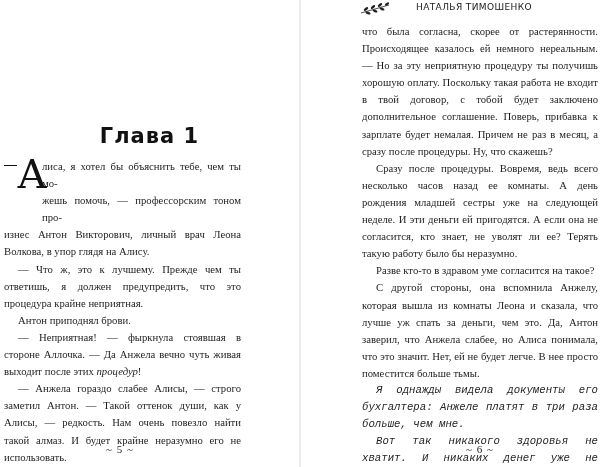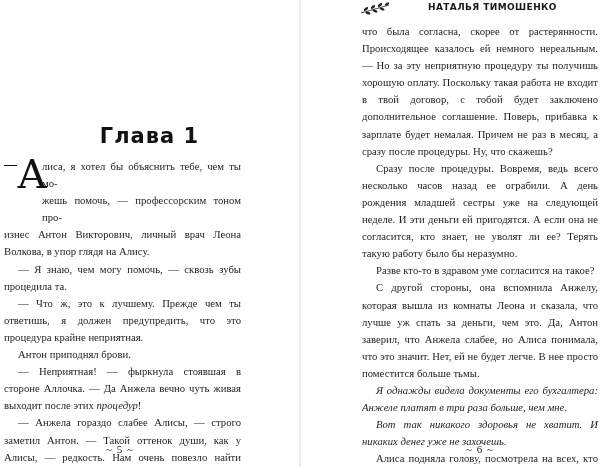--- a/index.html
+++ b/index.html
@@ -17,60 +17,59 @@
   }
 
   .text-block {
     position: absolute; font-size: 10.7px; line-height: 17.1px; text-align: justify;
     hyphens: manual; color: #1e1e1e;
   }
   .left-text { left: 4px; top: 158px; width: 237px; }
   .right-text { left: 362px; top: 23px; width: 236px; }
   .text-block p { text-indent: 14px; }
   .text-block p.noindent { text-indent: 0; }
-  .text-block p.italic { font-style: italic; }
+  .text-block p.italic { font-style: italic; font-family: Liberation Mono, monospace; }
   .text-block em { font-style: italic; }
 
   .dropcap-line { position: relative; padding-left: 38px; text-indent: 0 !important; }
   .dropcap-dash { position: absolute; left: 0; top: 7px; width: 13px; height: 1.3px; background: #111; }
   .dropcap-letter {
     position: absolute; left: 13px; top: -4px; font-size: 40px; line-height: 40px;
     font-family: "DejaVu Serif", serif; color: #111;
   }
 
   .folio {
     position: absolute; top: 443px; font-size: 11px; text-align: center; color: #222;
     letter-spacing: 1px;
   }
   .folio-left { left: 0; width: 240px; }
   .folio-right { left: 362px; width: 236px; }
 
   .running-head {
-    position: absolute; top: 2px; left: 428px; font-family: "DejaVu Sans", sans-serif;
-    font-weight: bold; font-size: 9px; letter-spacing: 0.4px; color: #1a1a1a;
+    position: absolute; top: 2px; left: 416px; font-family: "DejaVu Sans", sans-serif;
+    font-weight: normal; font-size: 9px; letter-spacing: 0.4px; color: #1a1a1a;
   }
   .ornament { position: absolute; left: 360px; top: 1px; width: 30px; height: 14px; }
 </style>
 </head>
 <body>
 
 <div class="spread">
 
   <div class="page page-left">
     <div class="chapter-title">Глава 1</div>
 
     <div class="text-block left-text">
       <p class="dropcap-line">
         <span class="dropcap-dash"></span>
         <span class="dropcap-letter">А</span>
         <span>лиса, я хотел бы объяснить тебе, чем ты мо-</span><br>
         <span>жешь помочь, — профессорским тоном про-</span>
       </p>
       <p class="noindent">изнес Антон Викторович, личный врач Леона Волкова, в упор глядя на Алису.</p>
-      <p>— Я знаю, чем могу помочь, — сквозь зубы процедила та.</p>
       <p>— Что ж, это к лучшему. Прежде чем ты ответишь, я должен предупредить, что это процедура крайне неприятная.</p>
       <p>Антон приподнял брови.</p>
       <p><span>— Неприятная! — фыркнула стоявшая в стороне Аллочка. — Да Анжела вечно чуть живая выходит после этих </span><em>процедур</em><span>!</span></p>
       <p>— Анжела гораздо слабее Алисы, — строго заметил Антон. — Такой оттенок души, как у Алисы, — редкость. Нам очень повезло найти такой алмаз. И будет крайне неразумно его не использовать.</p>
 
     </div>
 
     <div class="folio folio-left">~ 5 ~</div>
   </div>
 
@@ -84,21 +83,21 @@
       <ellipse cx="13" cy="6" rx="2.6" ry="1.3" transform="rotate(-40 13 6)" fill="#222"></ellipse>
       <ellipse cx="15" cy="10" rx="2.6" ry="1.2" transform="rotate(20 15 10)" fill="#222"></ellipse>
       <ellipse cx="20" cy="4" rx="2.6" ry="1.3" transform="rotate(-40 20 4)" fill="#222"></ellipse>
       <ellipse cx="22" cy="8" rx="2.6" ry="1.2" transform="rotate(20 22 8)" fill="#222"></ellipse>
       <ellipse cx="27" cy="3" rx="2.4" ry="1.2" transform="rotate(-30 27 3)" fill="#222"></ellipse>
     </svg>
     <div class="running-head">НАТАЛЬЯ ТИМОШЕНКО</div>
 
     <div class="text-block right-text">
       <p class="noindent">что была согласна, скорее от растерянности. Происходящее казалось ей немного нереальным. — Но за эту неприятную процедуру ты получишь хорошую оплату. Поскольку такая работа не входит в твой договор, с тобой будет заключено дополнительное соглашение. Поверь, прибавка к зарплате будет немалая. Причем не раз в месяц, а сразу после процедуры. Ну, что скажешь?</p>
-      <p>Сразу после процедуры. Вовремя, ведь всего несколько часов назад ее ограбили. А день рождения младшей сестры уже на следующей неделе. И эти деньги ей пригодятся. А если она не согласится, кто знает, не уволят ли ее? Терять такую работу было бы неразумно.</p>
+      <p>Сразу после процедуры. Вовремя, ведь всего несколько часов назад ее комнаты. А день рождения младшей сестры уже на следующей неделе. И эти деньги ей пригодятся. А если она не согласится, кто знает, не уволят ли ее? Терять такую работу было бы неразумно.</p>
       <p>Разве кто-то в здравом уме согласится на такое?</p>
       <p>С другой стороны, она вспомнила Анжелу, которая вышла из комнаты Леона и сказала, что лучше уж спать за деньги, чем это. Да, Антон заверил, что Анжела слабее, но Алиса понимала, что это значит. Нет, ей не будет легче. В нее просто поместится больше тьмы.</p>
       <p class="italic">Я однажды видела документы его бухгалтера: Анжеле платят в три раза больше, чем мне.</p>
       <p class="italic">Вот так никакого здоровья не хватит. И никаких денег уже не захочешь.</p>
       <p>Алиса подняла голову, посмотрела на всех, кто ждал ее ответа. Вспомнила о бездушном, который, быть может, уже на пути к какой-нибудь деревне. А еще вспомнила Леона, который был прикован к кровати железными цепями, как та бабка, что чуть ее не убила.</p>
 
     </div>
 
     <div class="folio folio-right">~ 6 ~</div>
   </div>

